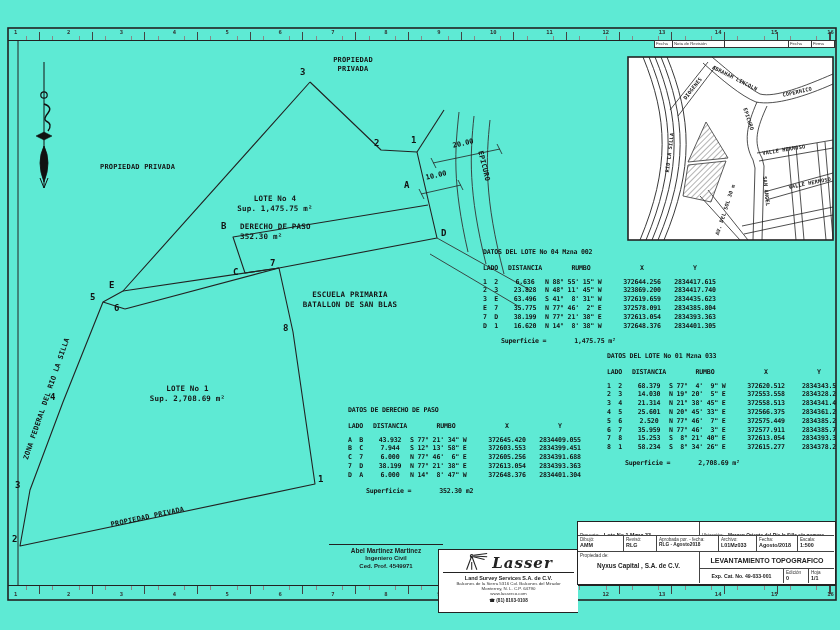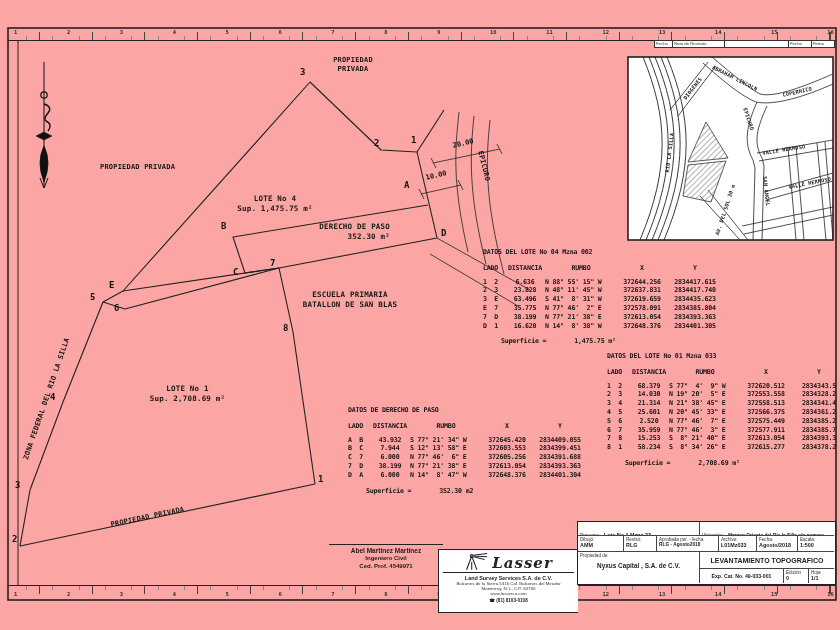--- a/index.html
+++ b/index.html
@@ -1,16 +1,16 @@
 <!DOCTYPE html>
 <html><head>
 <meta charset="utf-8">
 <style>
   html,body{margin:0;padding:0;background:#e9e9e6;}
-  .page{position:relative;width:840px;height:630px;background:#fca5a5;overflow:hidden;
+  .page{position:relative;width:840px;height:630px;background:#5eead4;overflow:hidden;
         font-family:"DejaVu Sans Mono",monospace;color:#161616;}
   svg.draw{position:absolute;left:0;top:0;}
 
   
   .band{position:absolute;left:8px;width:828px;height:12px;}
   .band-top{top:28px;border-bottom:1.3px solid #222;
     background-image:repeating-linear-gradient(90deg,#444 0 1px,transparent 1px 52.7px),
                      repeating-linear-gradient(90deg,#888 0 1px,transparent 1px 26.35px);
     background-size:100% 8px,100% 4px;background-position:left 31px bottom 0,left 18px bottom 0;
     background-repeat:no-repeat;}
@@ -219,21 +219,21 @@
   <div class="lbl f7 ctr" style="left:318px;top:56px;width:70px;">PROPIEDAD
 PRIVADA</div>
   <div class="lbl f7" style="left:100px;top:163px;">PROPIEDAD PRIVADA</div>
   <div class="lbl f7 rot" style="left:110px;top:521px;transform:rotate(-12deg);">PROPIEDAD PRIVADA</div>
   <div class="lbl f7 rot" style="left:22px;top:458px;transform:rotate(-71deg);">ZONA FEDERAL DEL RIO LA SILLA</div>
 
   <div class="lbl f75" style="left:195px;top:194px;width:160px;text-align:center;">
     <div>LOTE No 4</div>
     <div>Sup. 1,475.75 m²</div>
   </div>
-  <div class="lbl f75" style="left:240px;top:222px;width:150px;text-align:right;">
+  <div class="lbl f75" style="left:240px;top:222px;width:150px;text-align:left;">
     <div>DERECHO DE PASO</div>
     <div>352.30 m²</div>
   </div>
   <div class="lbl f75" style="left:265px;top:290px;width:170px;text-align:center;">
     <div>ESCUELA PRIMARIA</div>
     <div>BATALLON DE SAN BLAS</div>
   </div>
   <div class="lbl f75" style="left:115px;top:384px;width:145px;text-align:center;">
     <div>LOTE No 1</div>
     <div>Sup. 2,708.69 m²</div>
@@ -274,21 +274,21 @@
     <div class="stitle">DATOS DEL LOTE No 04 Mzna 002</div>
     <div class="thead">
       <span>LADO</span>
       <span>DISTANCIA</span>
       <span>RUMBO</span>
       <span>X</span>
       <span>Y</span>
     </div>
     <div>
         <div class="trow"><span class="tc tc0">1  2</span><span class="tc tc1">6.636</span><span class="tc tc2">N 88° 55' 15" W</span><span class="tc tc3">372644.256</span><span class="tc tc4">2834417.615</span></div>
-        <div class="trow"><span class="tc tc0">2  3</span><span class="tc tc1">23.828</span><span class="tc tc2">N 48° 11' 45" W</span><span class="tc tc3">372637.831</span><span class="tc tc4">2834417.740</span></div>
+        <div class="trow"><span class="tc tc0">2  3</span><span class="tc tc1">23.828</span><span class="tc tc2">N 48° 11' 45" W</span><span class="tc tc3">323869.200</span><span class="tc tc4">2834417.740</span></div>
         <div class="trow"><span class="tc tc0">3  E</span><span class="tc tc1">63.496</span><span class="tc tc2">S 41°  8' 31" W</span><span class="tc tc3">372619.659</span><span class="tc tc4">2834435.623</span></div>
         <div class="trow"><span class="tc tc0">E  7</span><span class="tc tc1">35.775</span><span class="tc tc2">N 77° 46'  2" E</span><span class="tc tc3">372578.091</span><span class="tc tc4">2834385.804</span></div>
         <div class="trow"><span class="tc tc0">7  D</span><span class="tc tc1">38.199</span><span class="tc tc2">N 77° 21' 38" E</span><span class="tc tc3">372613.054</span><span class="tc tc4">2834393.363</span></div>
         <div class="trow"><span class="tc tc0">D  1</span><span class="tc tc1">16.620</span><span class="tc tc2">N 14°  8' 38" W</span><span class="tc tc3">372648.376</span><span class="tc tc4">2834401.305</span></div>
       </div>
     <div class="tsup">
       <span>Superficie =</span>
       <span>1,475.75 m²</span>
     </div>
   </div>

